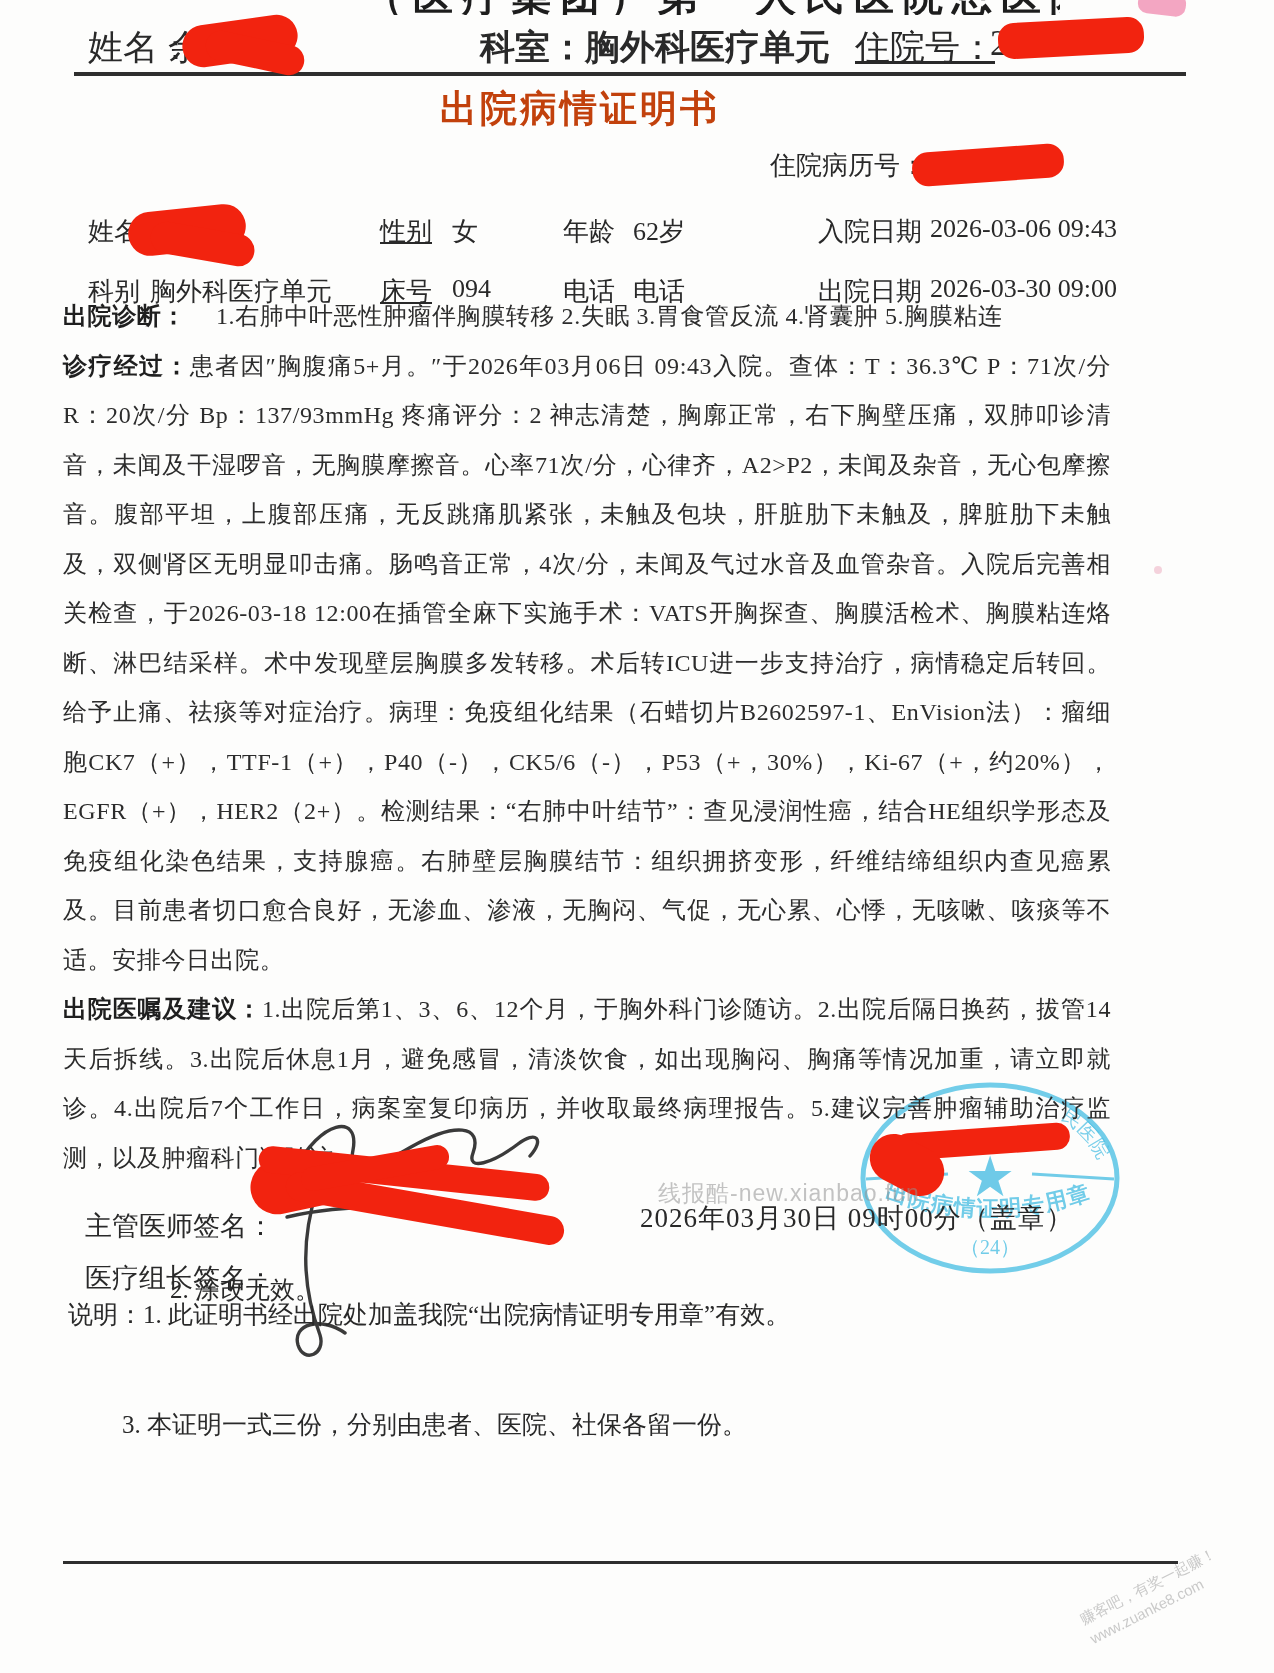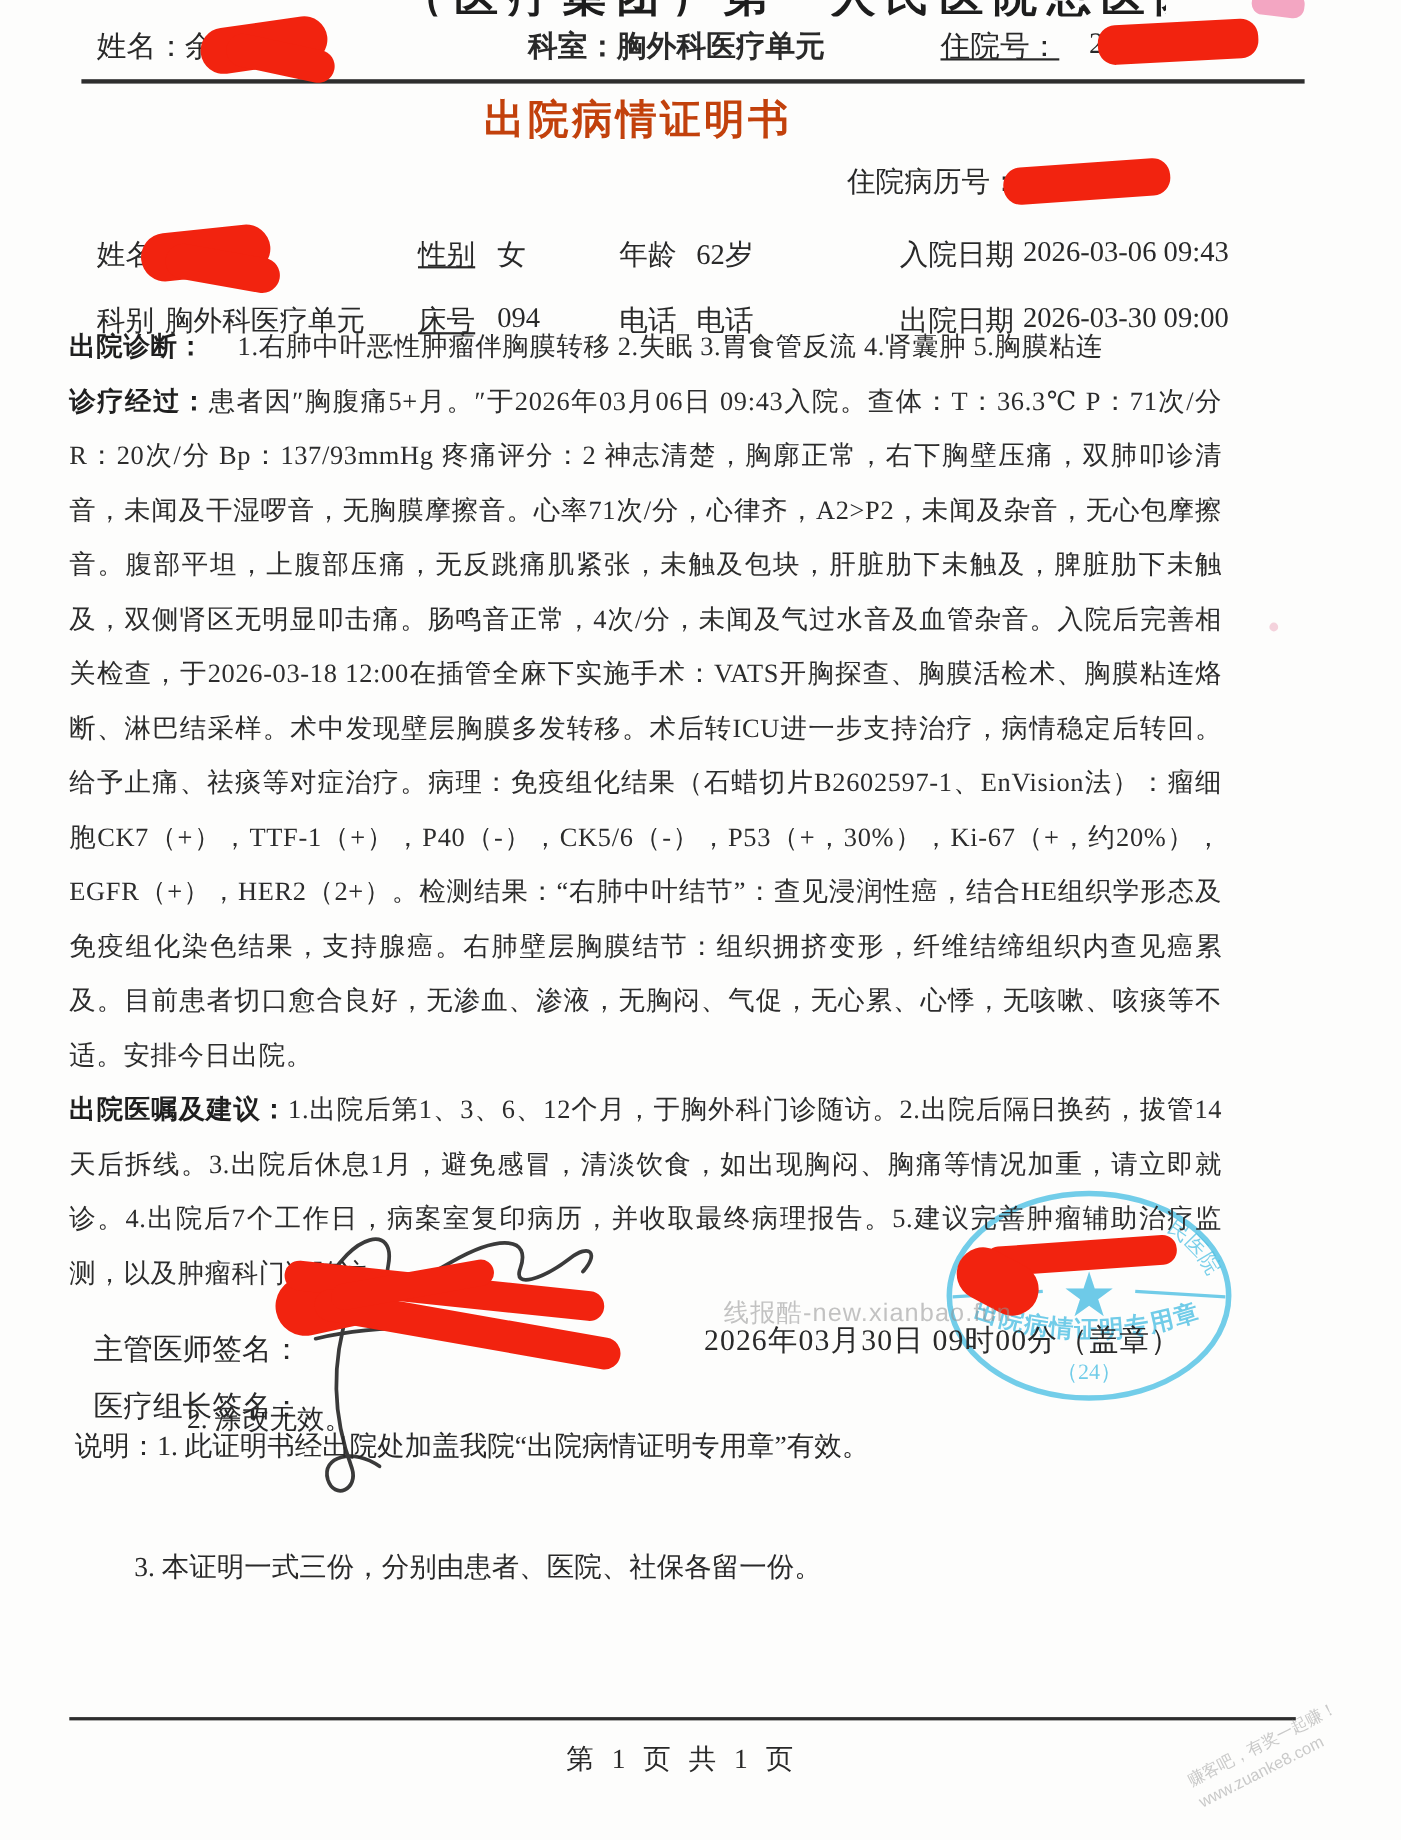--- a/index.html
+++ b/index.html
@@ -13,21 +13,21 @@
   
   #clip-top { left:358px; top:0; width:702px; height:15px; overflow:hidden; z-index:3; }
   #clip-top span { position:absolute; top:-31px; left:6px; white-space:nowrap;
     font-size:40px; font-weight:bold; letter-spacing:9px; color:#1d1d1d; }
   #pink-corner { left:1138px; top:-8px; width:48px; height:23px; background:#f3a6c2;
     border-radius:10px; transform:rotate(7deg); z-index:2; }
   #pink-dot { left:1154px; top:566px; width:8px; height:8px; border-radius:50%;
     background:#efb6c6; opacity:.6; }
 
   
-  .hdr { top:24px; font-size:27px; z-index:3; }
+  .hdr { top:24px; font-size:35px; z-index:3; }
   #hr1 { left:74px; top:72px; width:1112px; height:4px; background:#2e2e2e; z-index:3; }
 
   #title { left:330px; top:84px; width:500px; text-align:center;
     font-size:37px; font-weight:bold; letter-spacing:3px; color:#c2410c; z-index:3; }
 
   #recno { left:770px; top:148px; font-size:26px; z-index:3; }
 
   
   .info { font-size:26px; z-index:3; white-space:nowrap; }
   .r1 { top:214px; } .r2 { top:274px; }
@@ -165,21 +165,20 @@
 
   <span class="abs sigline" id="sig-doctor">主管医师签名：</span>
   <span class="abs sigline" id="sig-leader">医疗组长签名：</span>
   <span class="abs sigline" id="sig-date">2026年03月30日 09时00分（盖章）</span>
 
   <span class="abs note" id="note-1">说明：1. 此证明书经出院处加盖我院“出院病情证明专用章”有效。</span>
   <span class="abs note" id="note-2">2. 涂改无效。</span>
   <span class="abs note" id="note-3">3. 本证明一式三份，分别由患者、医院、社保各留一份。</span>
 
   <div class="abs" id="hr2"></div>
-  <div class="abs" id="page-num">第 1 页 共 1 页</div>
 
   <div class="abs red" id="red-hdr-name"></div>
   <div class="abs red" id="red-hdr-name2"></div>
   <div class="abs red" id="red-admno"></div>
   <div class="abs red" id="red-recno"></div>
   <div class="abs red" id="red-info-name"></div>
   <div class="abs red" id="red-info-name2"></div>
   <div class="abs red" id="red-stamp-bar"></div>
   <div class="abs red" id="red-stamp-blob"></div>
   <div class="abs red" id="red-sig-blob"></div>

